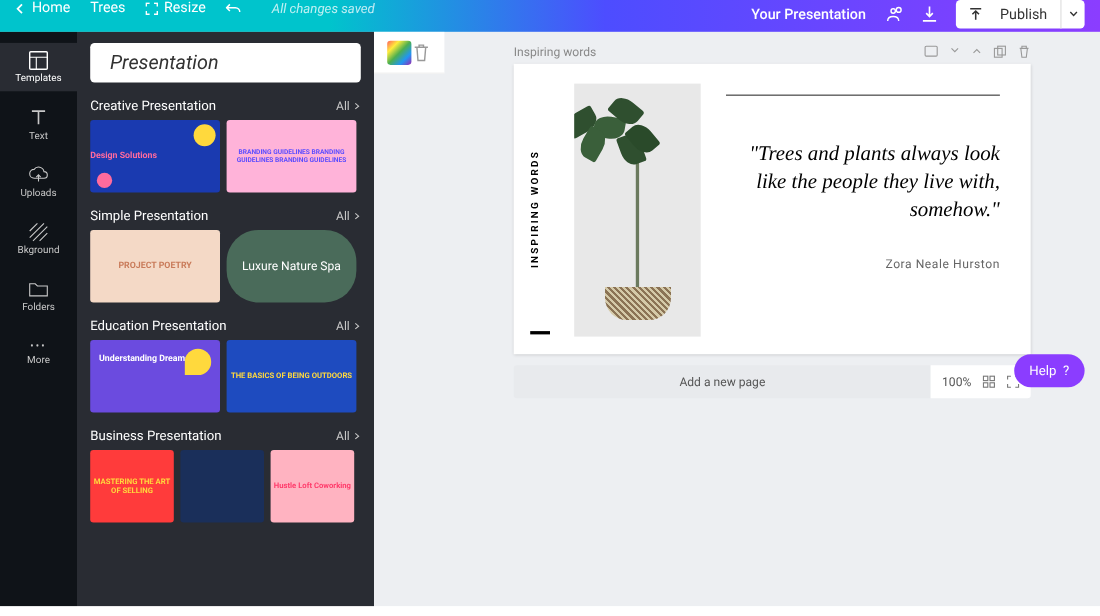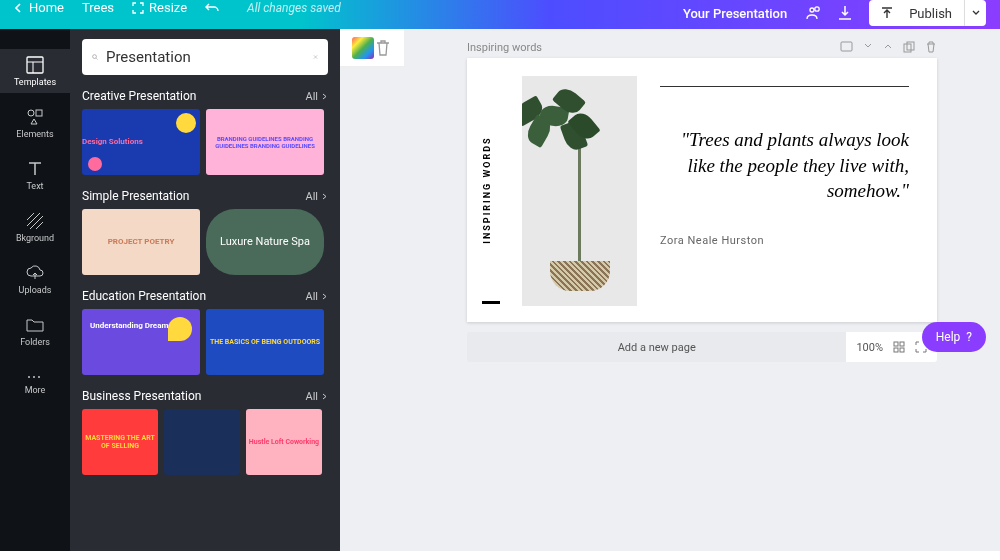--- a/index.html
+++ b/index.html
@@ -14,29 +14,29 @@
 .tb-spacer { flex:1; }
 .tb-right { display:flex; align-items:center; gap:16px; }
 .publish-btn { background:#fff; color:#333; height:26px; border-radius:4px; display:flex; align-items:center; }
 .publish-btn .pb-main { padding:0 12px; display:flex; align-items:center; gap:16px; }
 .publish-btn .pb-drop { width:22px; height:26px; border-left:1px solid #ddd; display:flex; align-items:center; justify-content:center; }
 
 
 .main { display:flex; height:calc(560px - 38px); }
 
 
-.rail { width:70px; background:#0f1318; color:#c8c8c8; display:flex; flex-direction:column; align-items:center; padding-top:20px; gap:8px; }
+.rail { width:70px; background:#0f1318; color:#c8c8c8; display:flex; flex-direction:column; align-items:center; padding-top:10px; gap:8px; }
 .rail-item { width:100%; height:44px; display:flex; flex-direction:column; align-items:center; justify-content:center; gap:3px; font-size:9px; cursor:pointer; }
 .rail-item.active { background:#292c33; color:#fff; }
 .rail-item svg,.rail-item .ricon { width:18px; height:18px; }
 
 
 .panel { width:270px; background:#292c33; color:#fff; padding:10px 12px; overflow:hidden; }
 .search-box { background:#fff; border-radius:4px; height:36px; display:flex; align-items:center; padding:0 10px; gap:8px; }
-.search-box input { flex:1; border:none; outline:none; font-size:15px; color:#333; background:transparent; }
+.search-box input { flex:1; border:none; outline:none; font-size:18px; color:#333; background:transparent;font-style:italic; }
 .sect { margin-top:14px; }
 .sect-head { display:flex; justify-content:space-between; align-items:flex-end; font-size:12px; margin-bottom:6px; }
 .sect-head .all { color:#c8c8c8; font-size:11px; display:flex; align-items:center; gap:3px; }
 .thumbs { display:flex; gap:6px; }
 .thumb { width:118px; height:66px; border-radius:3px; overflow:hidden; display:flex; align-items:center; justify-content:center; font-size:8px; font-weight:bold; text-align:center; line-height:1.2; position:relative; }
 .thumb.small { width:76px; }
 
 
 .canvas-area { flex:1; background:#edeff2; display:flex; flex-direction:row; }
 .ctop { height:38px; display:flex; align-items:center; padding:0 12px; background:#fff; border-bottom:1px solid #eee; }
@@ -52,21 +52,21 @@
 .rot-text { position:absolute; left:15px; top:50%; transform:translateY(-50%) rotate(180deg); writing-mode:vertical-rl; font-size:9px; font-weight:bold; letter-spacing:2px; }
 .plant-box { position:absolute; left:55px; top:18px; width:115px; height:230px; background:#e8e8e8; overflow:hidden; }
 .plant { position:absolute; bottom:0; left:50%; transform:translateX(-50%); }
 .stem { width:3px; height:120px; background:#6b7a5e; margin:0 auto; }
 .leaves { position:absolute; top:-40px; left:-35px; width:80px; height:60px; }
 .leaf { position:absolute; width:28px; height:20px; background:#2f4f2f; border-radius:50% 10% 50% 10%; }
 .pot { width:60px; height:30px; background:repeating-linear-gradient(45deg,#d4c9a8,#d4c9a8 2px,#8b7355 2px,#8b7355 4px); border-radius:0 0 20px 20px; margin:0 auto; }
 .slide-right { flex:1; padding:28px 28px 20px 18px; display:flex; flex-direction:column; }
 .hr { height:1px; background:#333; width:100%; margin-bottom:40px; }
 .quote { font-family:Georgia,serif; font-style:italic; font-size:19px; text-align:right; line-height:1.35; }
-.author { font-size:11px; color:#666; margin-top:30px; letter-spacing:.5px; }
+.author { text-align:right; font-size:11px; color:#666; margin-top:30px; letter-spacing:.5px; }
 
 .addbar { width:470px; display:flex; margin-top:10px; height:30px; font-size:11px; }
 .add-new { flex:1; background:#e8eaed; display:flex; align-items:center; justify-content:center; color:#555; cursor:pointer; border-radius:3px 0 0 3px; }
 .zoom-box { display:flex; align-items:center; gap:10px; padding:0 10px; background:#fff; border-radius:0 3px 3px 0; color:#555;justify-content:space-between; }
 .help-btn { position:absolute; right:14px; bottom:auto; background:#8b3dff; color:#fff; height:30px; padding:0 14px; border-radius:15px; display:flex; align-items:center; gap:6px; font-size:12px; }
 .bottom-row { width:100%; display:flex; justify-content:center; position:relative; padding:0 6px; }
 </style>
 </head>
 <body>
 
@@ -124,44 +124,36 @@
     <div class="rail-item active">
       <svg class="ricon" viewBox="0 0 18 18">
           <rect x="1" y="1" width="16" height="16" rx="1" fill="none" stroke="currentColor" stroke-width="1.3"></rect>
           <line x1="1" y1="6" x2="17" y2="6" stroke="currentColor"></line>
           <line x1="7" y1="6" x2="7" y2="17" stroke="currentColor"></line>
         </svg>
       <span>Templates</span>
     </div>
     <div class="rail-item">
       <svg class="ricon" viewBox="0 0 18 18">
-          <circle cx="5" cy="5" r="3" fill="none" stroke="currentColor"></circle>
-          <rect x="10" y="2" width="6" height="6" fill="none" stroke="currentColor"></rect>
-          <path d="M5 16l3-5 3 5z" fill="none" stroke="currentColor"></path>
-        </svg>
-      <span>Elements</span>
-    </div>
-    <div class="rail-item">
-      <svg class="ricon" viewBox="0 0 18 18">
           <path d="M3 3h12M9 3v12" stroke="currentColor" stroke-width="1.5"></path>
         </svg>
       <span>Text</span>
-    </div>
-    <div class="rail-item">
-      <svg class="ricon" viewBox="0 0 18 18">
-          <path d="M1 8L8 1M1 14L14 1M4 17L17 4M10 17L17 10" stroke="currentColor"></path>
-        </svg>
-      <span>Bkground</span>
     </div>
     <div class="rail-item">
       <svg class="ricon" viewBox="0 0 18 18">
           <path d="M5 12a4 4 0 010-8 5 5 0 019 2 3 3 0 010 6H5z" fill="none" stroke="currentColor"></path>
           <path d="M9 15V9m-2 2l2-2 2 2" stroke="currentColor" fill="none"></path>
         </svg>
       <span>Uploads</span>
+    </div>
+    <div class="rail-item">
+      <svg class="ricon" viewBox="0 0 18 18">
+          <path d="M1 8L8 1M1 14L14 1M4 17L17 4M10 17L17 10" stroke="currentColor"></path>
+        </svg>
+      <span>Bkground</span>
     </div>
     <div class="rail-item">
       <svg class="ricon" viewBox="0 0 18 18">
           <path d="M1 4h5l2 2h9v9H1z" fill="none" stroke="currentColor"></path>
         </svg>
       <span>Folders</span>
     </div>
     <div class="rail-item">
       <div style="letter-spacing:2px;">•••</div>
       <span>More</span>

